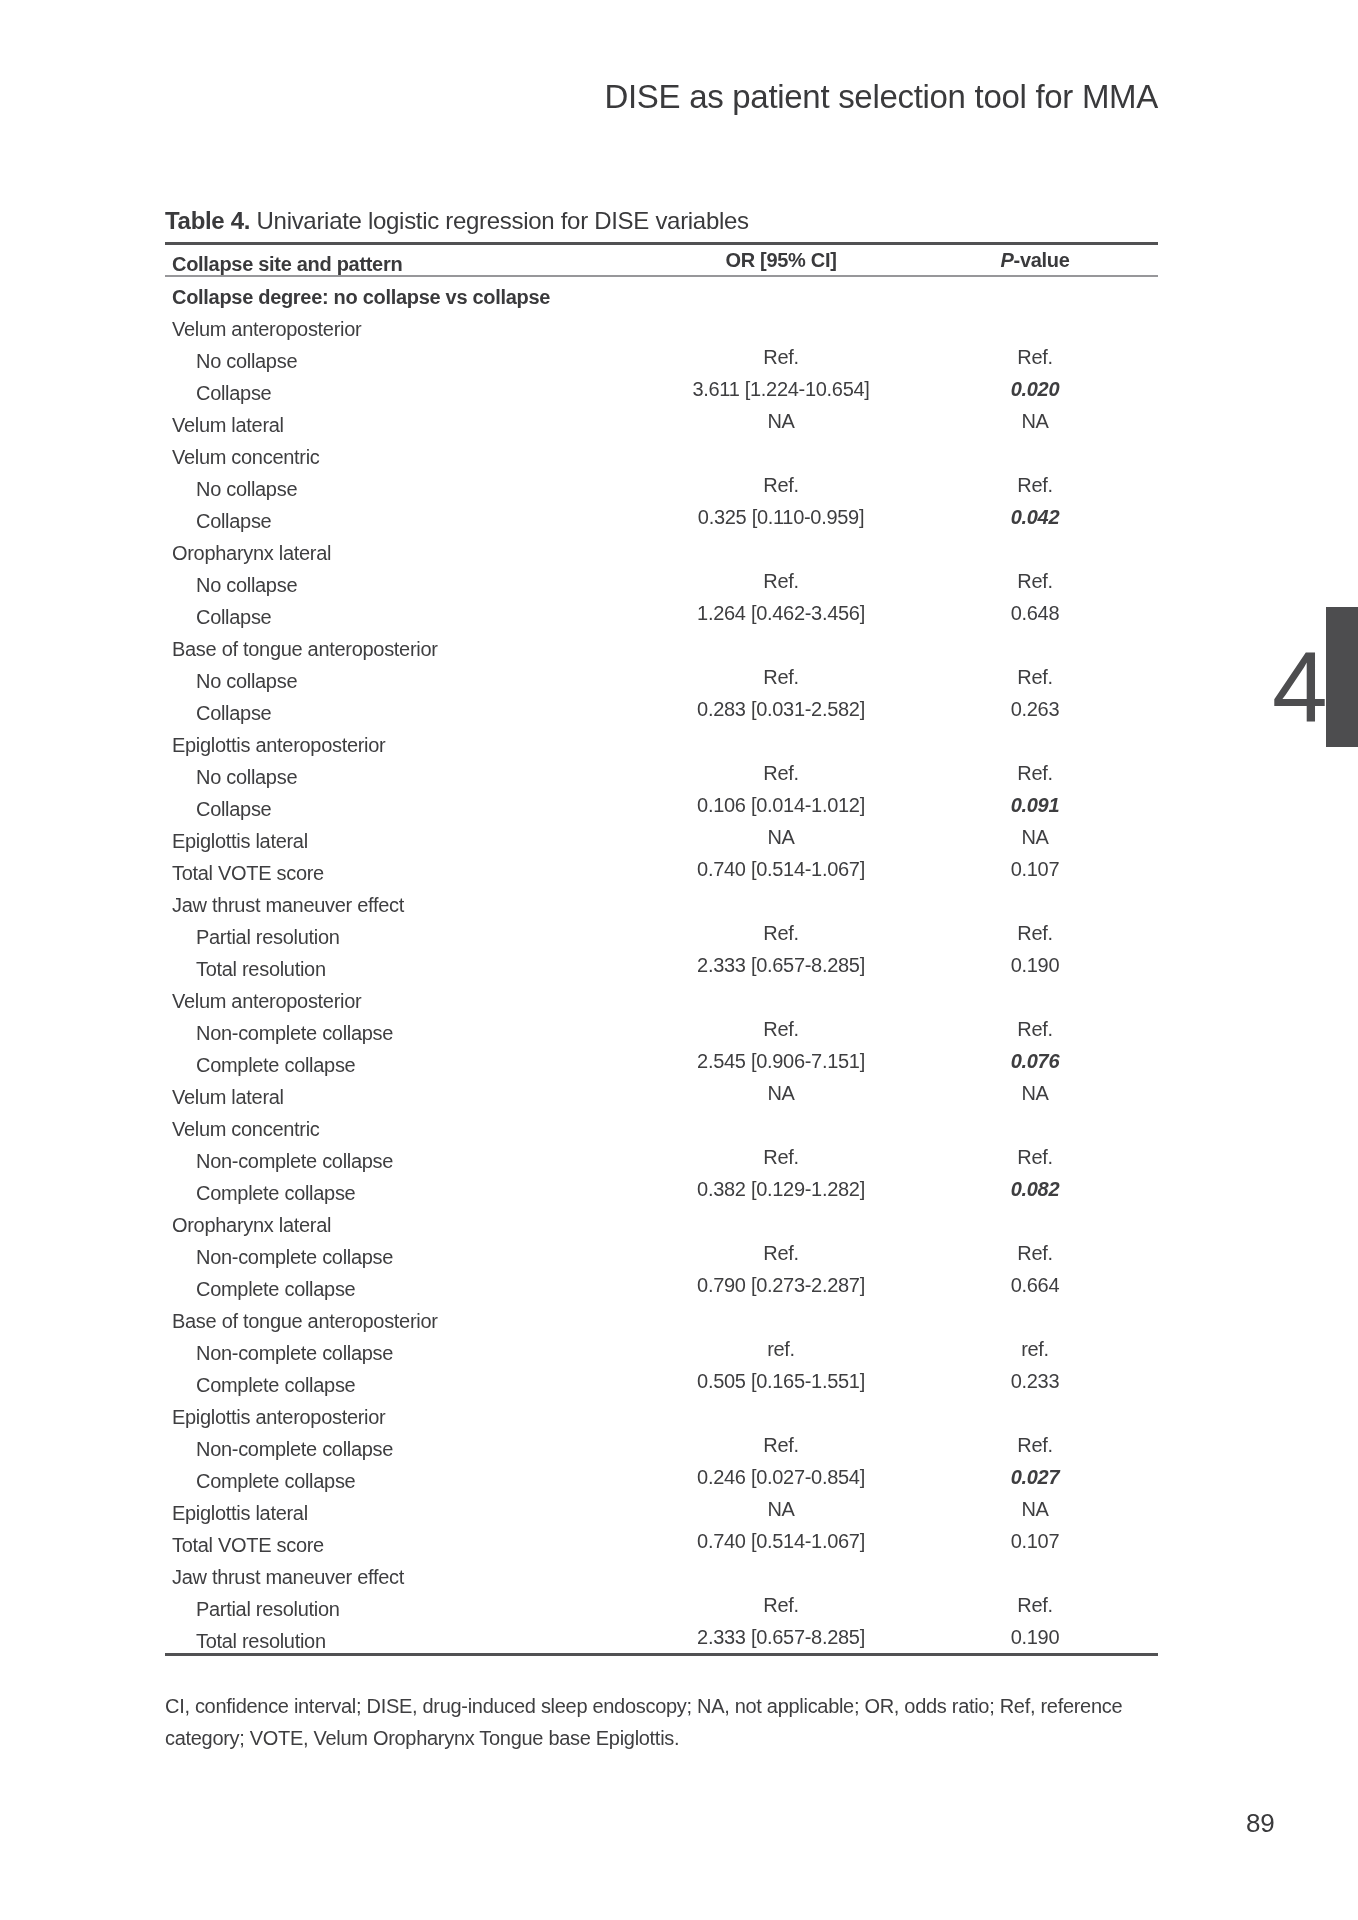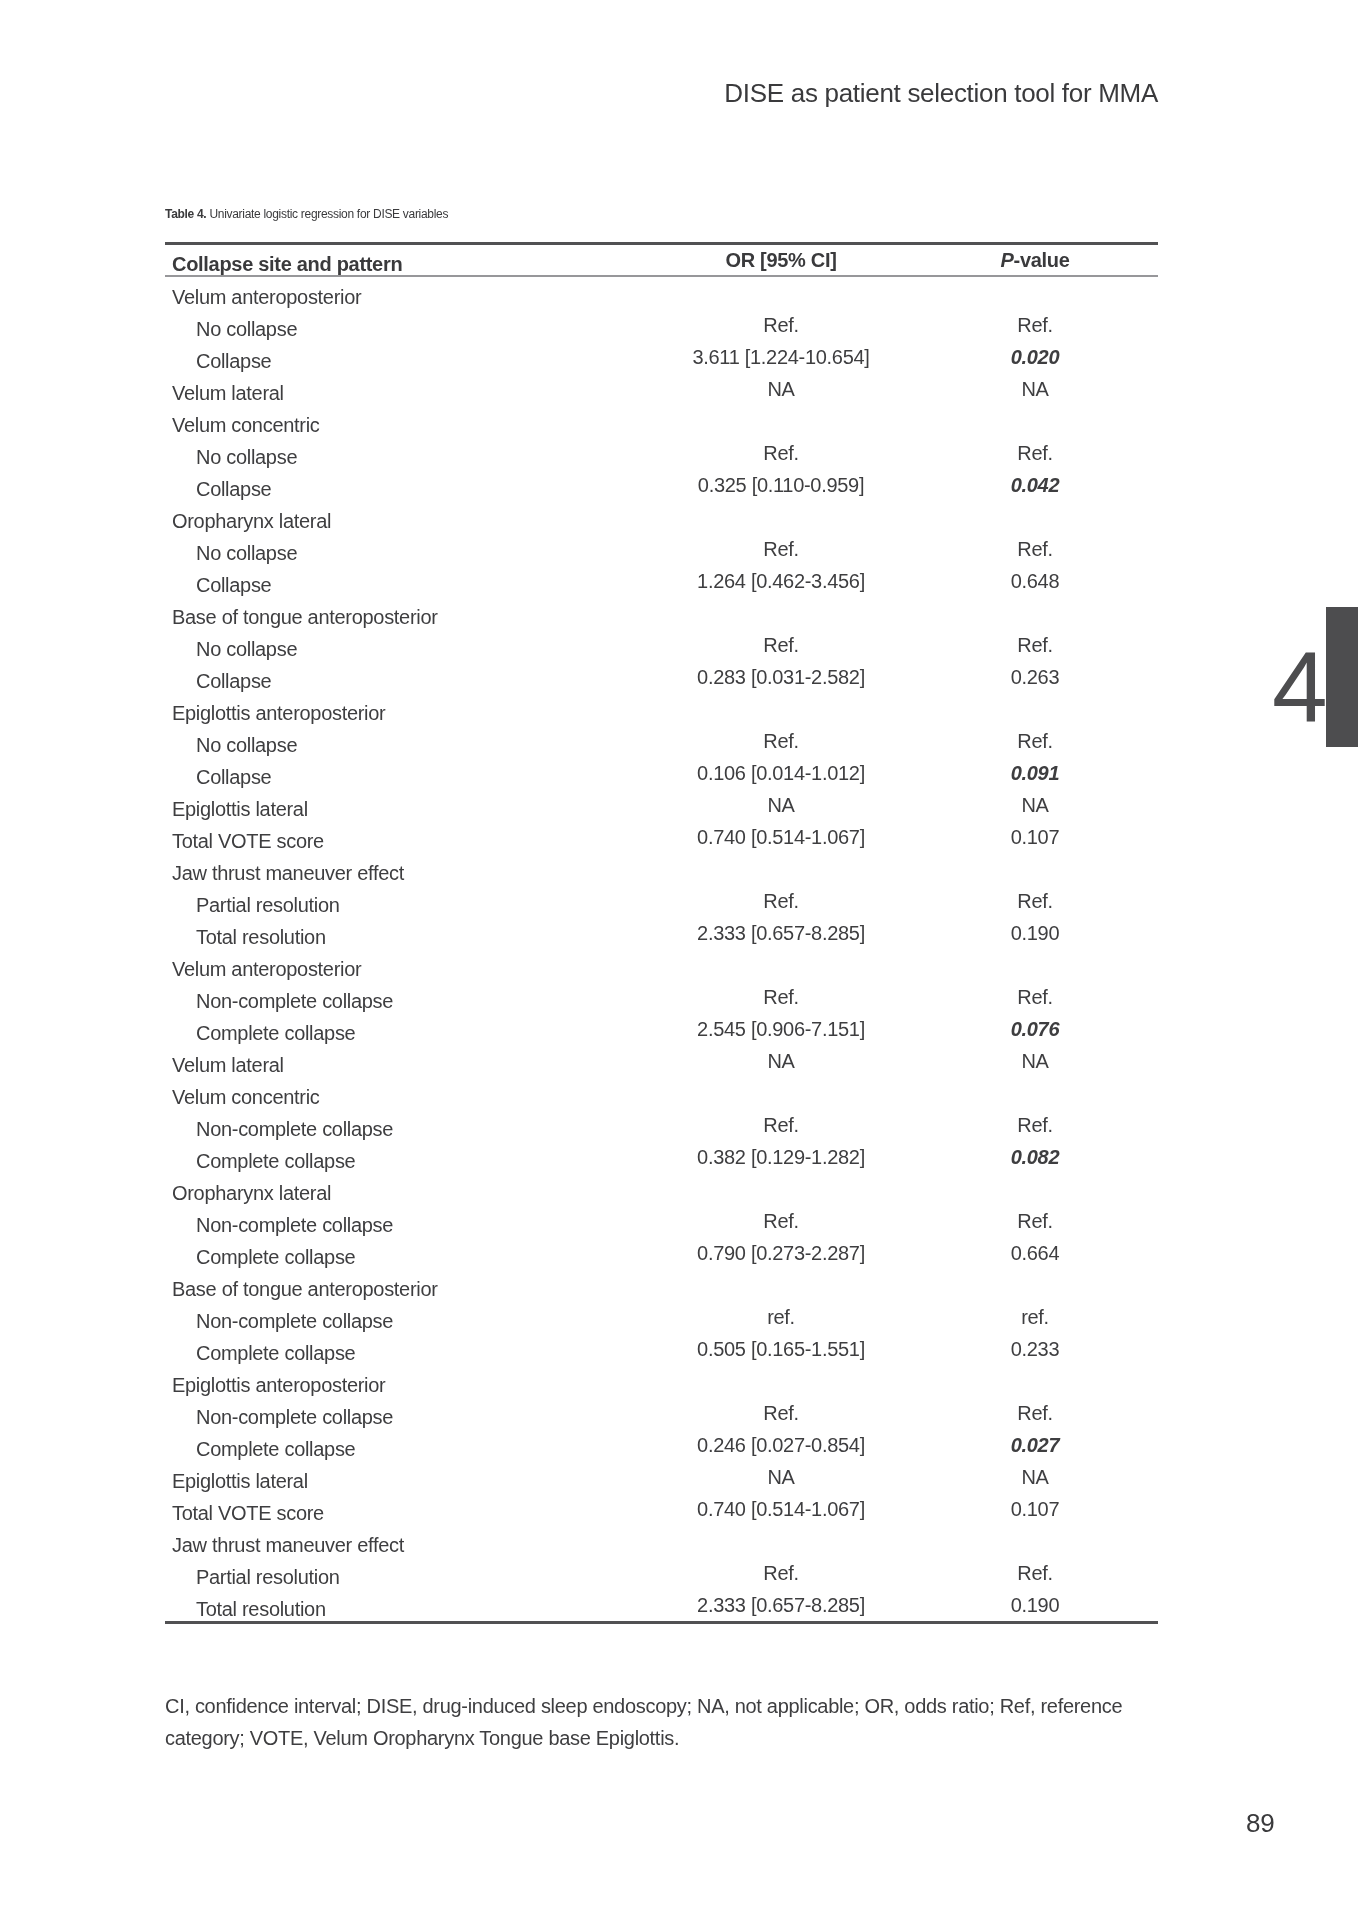--- a/index.html
+++ b/index.html
@@ -1,21 +1,21 @@
 <!DOCTYPE html>
 <html><head>
 <meta charset="utf-8">
 <style>
   * { margin:0; padding:0; box-sizing:border-box; }
   html,body { width:1358px; height:1920px; background:#ffffff; overflow:hidden; }
   body { position:relative; font-family:"Liberation Sans", sans-serif; color:#3e3e40; letter-spacing:-0.3px; }
 
-  .running-head { position:absolute; top:78px; right:200px; font-size:26px; color:#3a3a3c; }
-
-  .caption { position:absolute; left:165px; top:207px; font-size:12px; color:#3a3a3c; }
+  .running-head { position:absolute; top:78px; right:200px; font-size:33px; color:#3a3a3c; }
+
+  .caption { position:absolute; left:165px; top:207px; font-size:24px; color:#3a3a3c; }
   .caption .cap-label { font-weight:700; }
 
   .dise-table { position:absolute; left:165px; top:242px; width:993px;
                 border-top:3px solid #515153; border-bottom:3px solid #515153; font-size:20px; }
   .thead { display:grid; grid-template-columns:430px 372px 136px; height:32px; align-items:center;
            border-bottom:2px solid #97979a; font-weight:700; color:#3a3a3c; }
   .trow  { display:grid; grid-template-columns:430px 372px 136px; height:32px; align-items:center; }
   .c1 { padding-left:7px; text-align:left; white-space:nowrap;margin-top:8px; }
   .c1.indent { padding-left:31px; }
   .c2, .c3 { text-align:center; white-space:nowrap; }
@@ -39,20 +39,25 @@
   <span class="cap-label">Table 4.</span><span> Univariate logistic regression for DISE variables</span>
 </div>
 
 <div class="dise-table">
   <div class="thead">
     <div class="c1">Collapse site and pattern</div>
     <div class="c2">OR [95% CI]</div>
     <div class="c3"><i>P</i>-value</div>
   </div>
   <div id="table-body">
+      <div class="trow section">
+    <div class="c1">Collapse degree: no collapse vs collapse</div>
+    <div class="c2"></div>
+    <div class="c3"></div>
+  </div>
       <div class="trow">
     <div class="c1">Velum anteroposterior</div>
     <div class="c2"></div>
     <div class="c3"></div>
   </div>
       <div class="trow">
     <div class="c1 indent">No collapse</div>
     <div class="c2">Ref.</div>
     <div class="c3">Ref.</div>
   </div>

